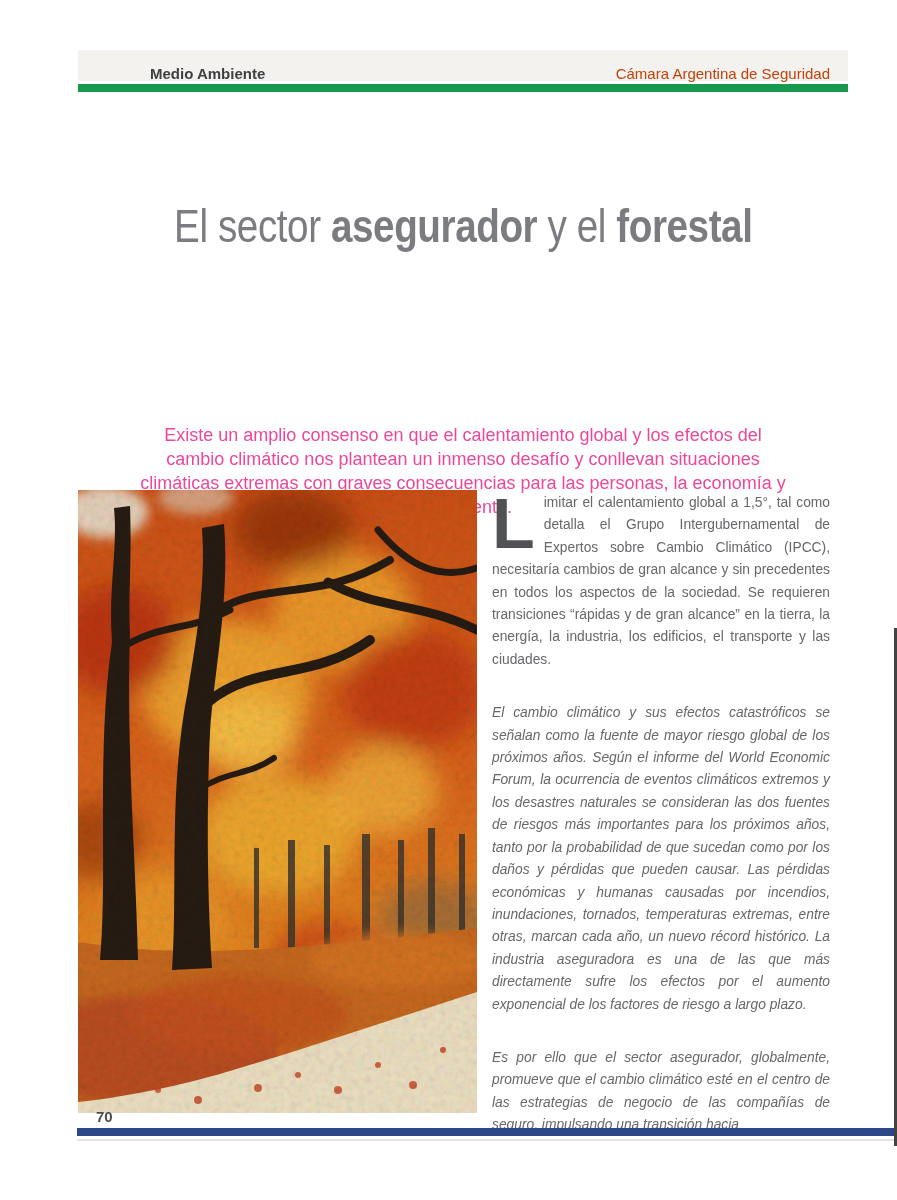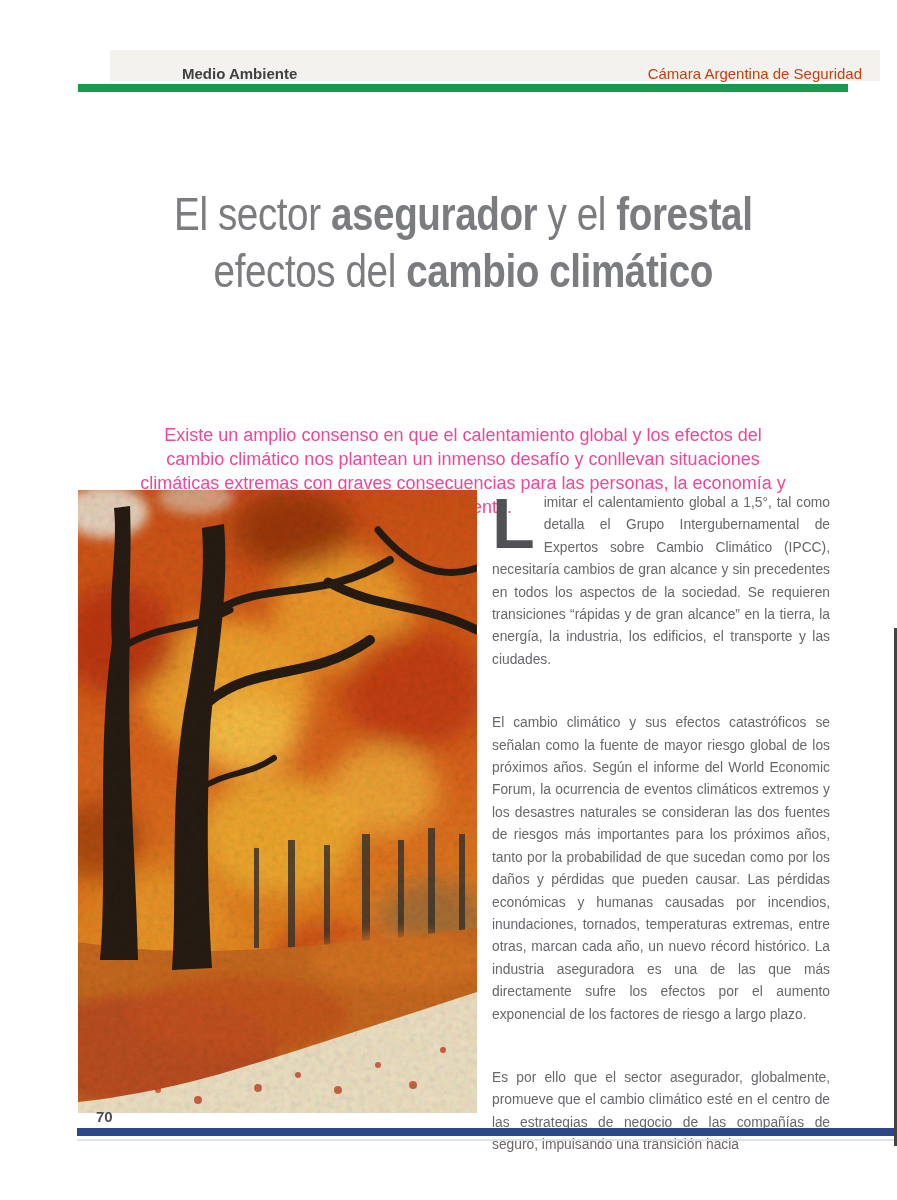--- a/index.html
+++ b/index.html
@@ -6,31 +6,30 @@
   body{
     width:897px;height:1200px;position:relative;background:#ffffff;
     font-family:"Liberation Sans", sans-serif;overflow:hidden;
   }
   
   .header-band{
     position:absolute;left:78px;top:50px;width:770px;height:31px;
     background:#f3f2ee;display:flex;align-items:center;
     justify-content:space-between;box-sizing:border-box;
     padding:15px 18px 0 72px;
-    margin-left:32px;
   }
   .header-section{font-size:15px;font-weight:bold;color:#3f4042;}
   .header-publication{font-size:15px;color:#c2410c;text-align:right;}
   .green-rule{
     position:absolute;left:78px;top:84px;width:770px;height:8px;
     background:#19994e;
   }
   
   .article-title{
-    position:absolute;left:78px;top:158px;width:770px;text-align:center;
+    position:absolute;left:78px;top:170px;width:770px;text-align:center;
     color:#7b7c7f;font-size:46px;line-height:57px;font-weight:normal;margin-top:28px;
   }
   .title-line{white-space:nowrap;}
   .tl-inner{display:inline-block;transform:scaleX(0.84);transform-origin:50% 50%;letter-spacing:-0.5px;}
   .article-title .b{font-weight:bold;}
   
   .lede{
     position:absolute;left:133px;top:405px;width:660px;text-align:center;
     font-size:18px;line-height:24px;color:#ec4899;
   }
@@ -39,21 +38,21 @@
     position:absolute;left:78px;top:490px;width:399px;height:623px;overflow:hidden;
   }
   .photo svg{display:block;}
   
   .article-body{
     position:absolute;left:492px;top:492px;width:338px;
     font-size:13.8px;line-height:22.4px;color:#66676a;text-align:justify;
   }
   .para{margin:0;}
   .para + .para{margin-top:9px;}
-  .para.gap{margin-top:41px;}
+  .para.gap{margin-top:31px;font-style:italic;}
   .dropcap{
     float:left;font-size:70px;line-height:58px;font-weight:bold;
     color:#515256;padding:3px 9px 0 0;
   }
   
   .page-number{
     position:absolute;left:96px;top:1108px;font-size:15px;font-weight:bold;color:#4d4e50;
   }
   .blue-rule{
     position:absolute;left:77px;top:1128px;width:820px;height:8px;background:#2c4889;
@@ -69,21 +68,20 @@
 <body>
 
 <div class="header-band">
   <span class="header-section">Medio Ambiente</span>
   <span class="header-publication">Cámara Argentina de Seguridad</span>
 </div>
 <div class="green-rule"></div>
 
 <h1 class="article-title">
     <div class="title-line"><span class="tl-inner"><span>El sector </span><span class="b">asegurador</span><span> y el </span><span class="b">forestal</span></span></div>
-    <div class="title-line"><span class="tl-inner"><span>efectos del </span><span class="b">cambio climático</span></span></div>
   </h1>
 
 <p class="lede">Existe un amplio consenso en que el calentamiento global y los efectos del cambio climático nos plantean un inmenso desafío y conllevan situaciones climáticas extremas con graves consecuencias para las personas, la economía y el ambiente.</p>
 
 <div class="photo">
   <svg width="399" height="623" viewBox="0 0 399 623" xmlns="http://www.w3.org/2000/svg">
     <defs>
       <filter id="blurBig" x="-40%" y="-40%" width="180%" height="180%">
           <feGaussianBlur stdDeviation="12"></feGaussianBlur>
         </filter>

